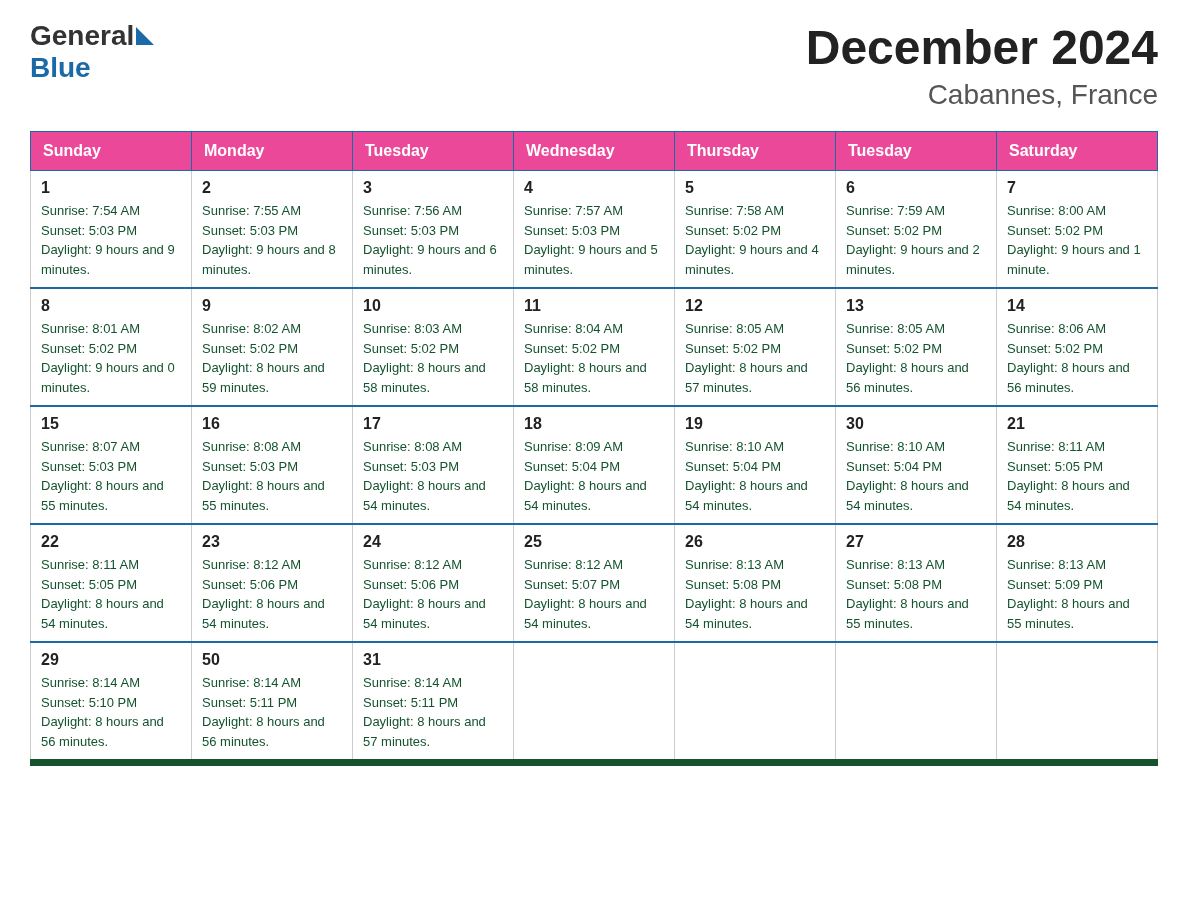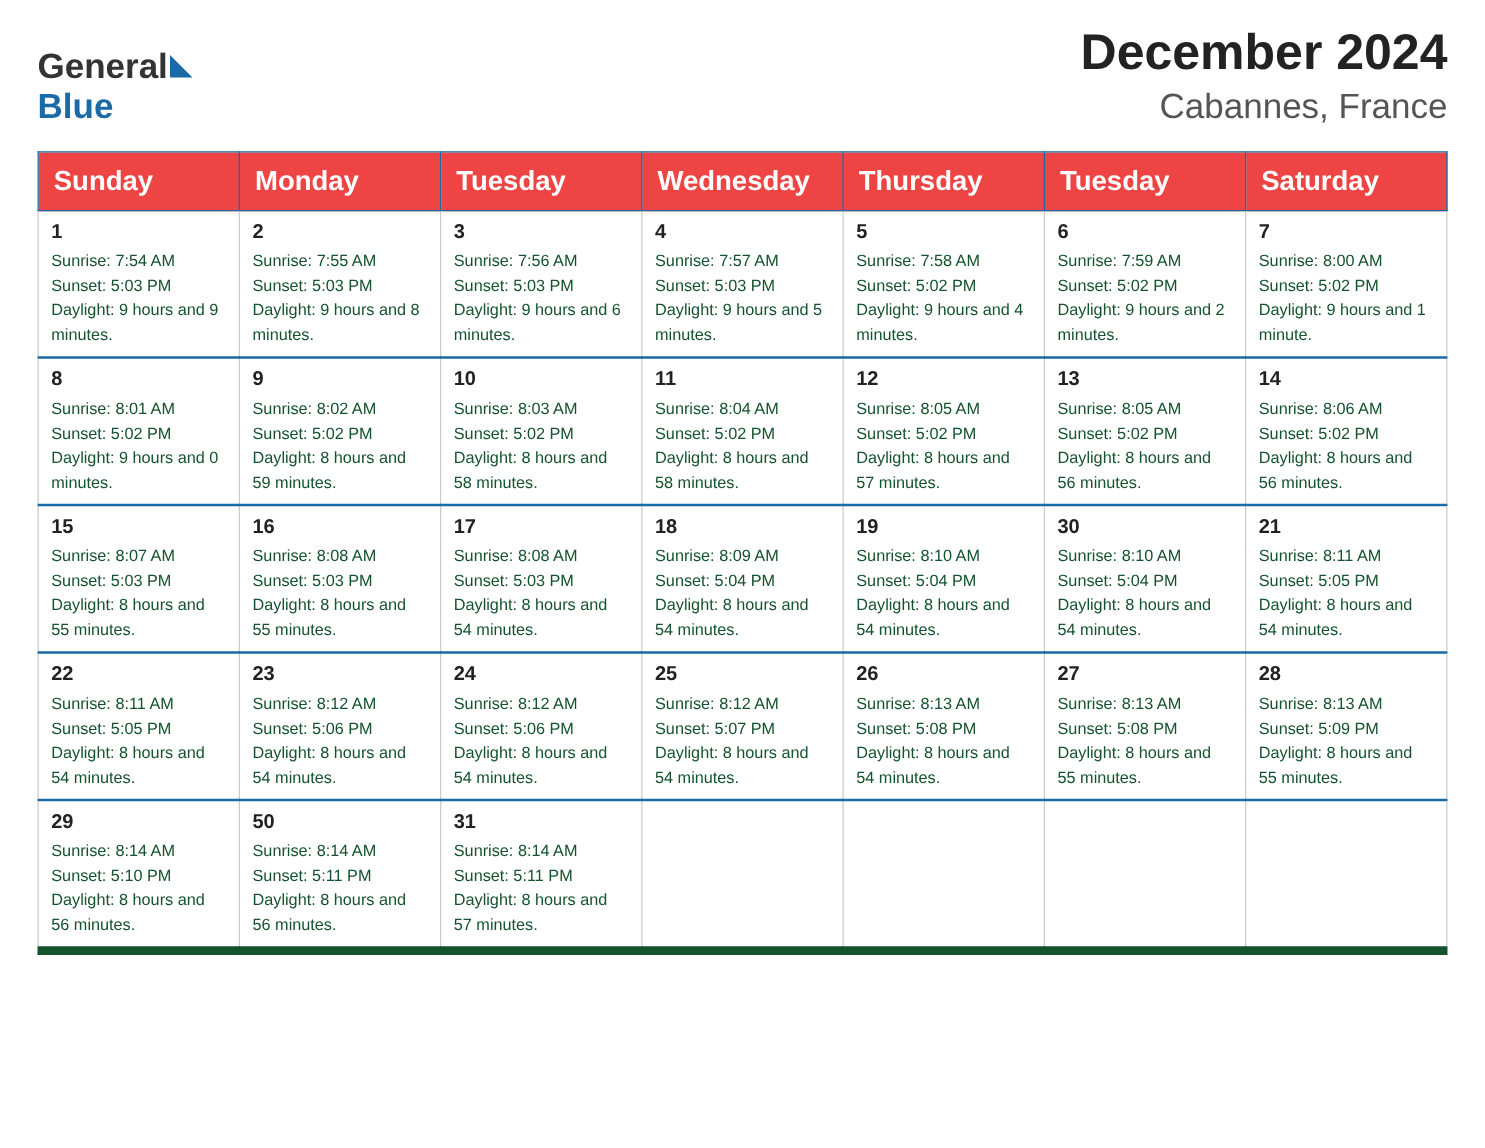--- a/index.html
+++ b/index.html
@@ -6,21 +6,21 @@
     body {
       font-family: Arial, sans-serif;
       background: #ffffff;
       width: 1188px;
       min-height: 918px;
       padding: 20px 30px;
     }
     .header {
       display: flex;
       justify-content: space-between;
-      align-items: flex-end;
+      align-items: flex-start;
       margin-bottom: 20px;
     }
     .logo {
       display: flex;
       flex-direction: column;
       align-items: flex-start;
     }
     .logo-text {
       display: flex;
       align-items: center;
@@ -42,37 +42,37 @@
     }
     .logo-blue {
       color: #1a6aa8;
       font-size: 28px;
       font-weight: bold;
     }
     .title-area {
       text-align: right;
     }
     .month-title {
-      font-size: 40px;
+      font-size: 48px;
       font-weight: bold;
       color: #222;
     }
     .location {
       font-size: 28px;
       color: #555;
       margin-top: 4px;
     }
     .calendar {
       width: 100%;
       border-collapse: collapse;
     }
     .calendar thead tr th {
-      background-color: #ef4444;
+      background-color: #ec4899;
       color: white;
-      font-size: 22px;
+      font-size: 16px;
       font-weight: bold;
       padding: 10px 12px;
       text-align: left;
       border: 1px solid #1a6aa8;
     }
     .calendar tbody tr td {
       vertical-align: top;
       padding: 8px 10px;
       border: 1px solid #cccccc;
       font-size: 13px;

